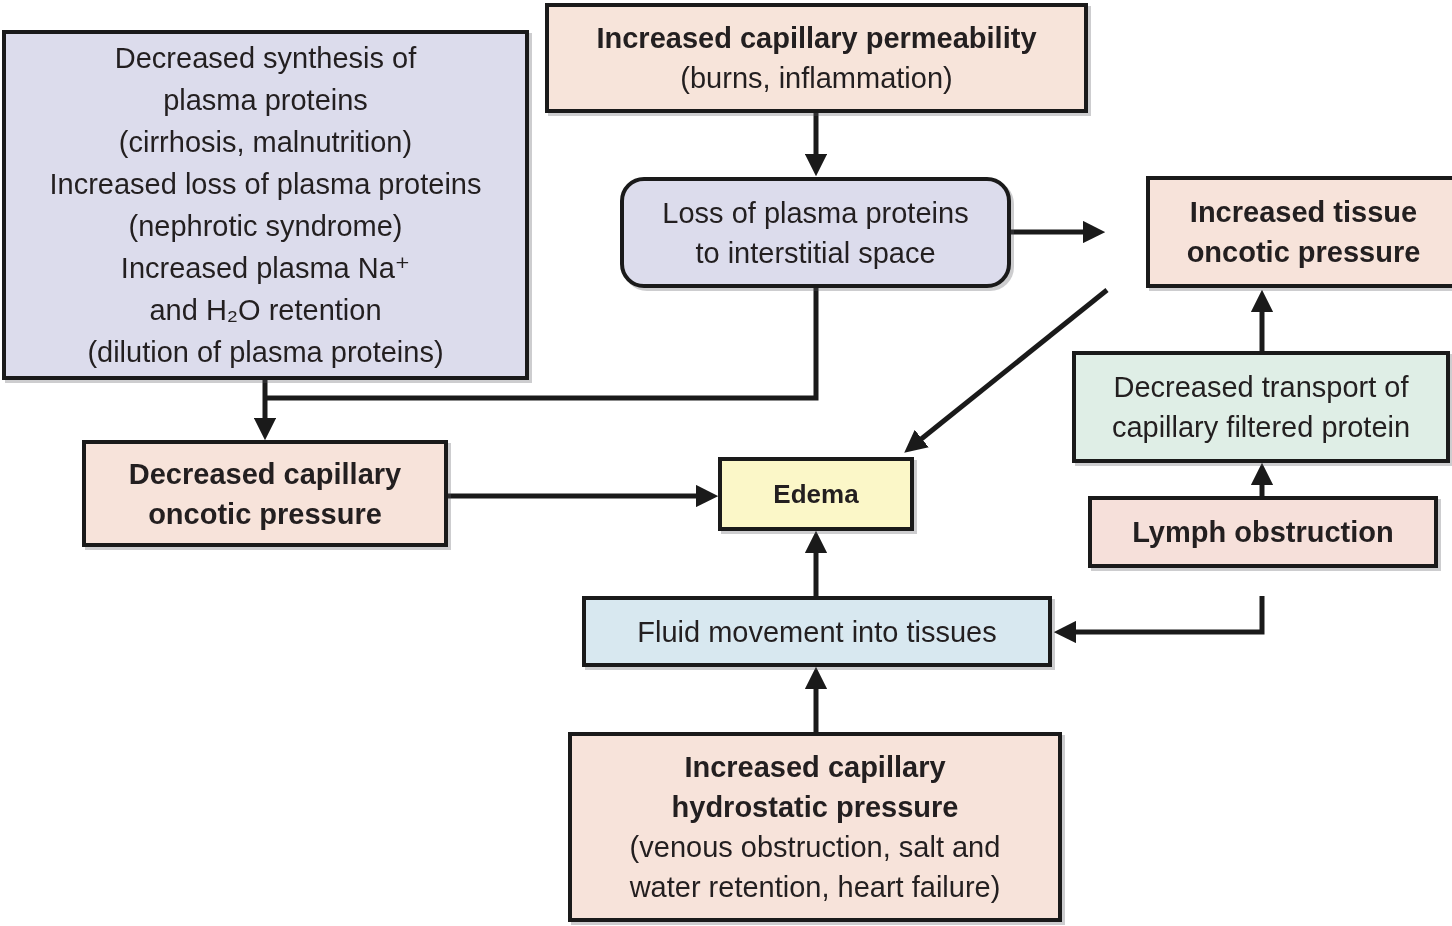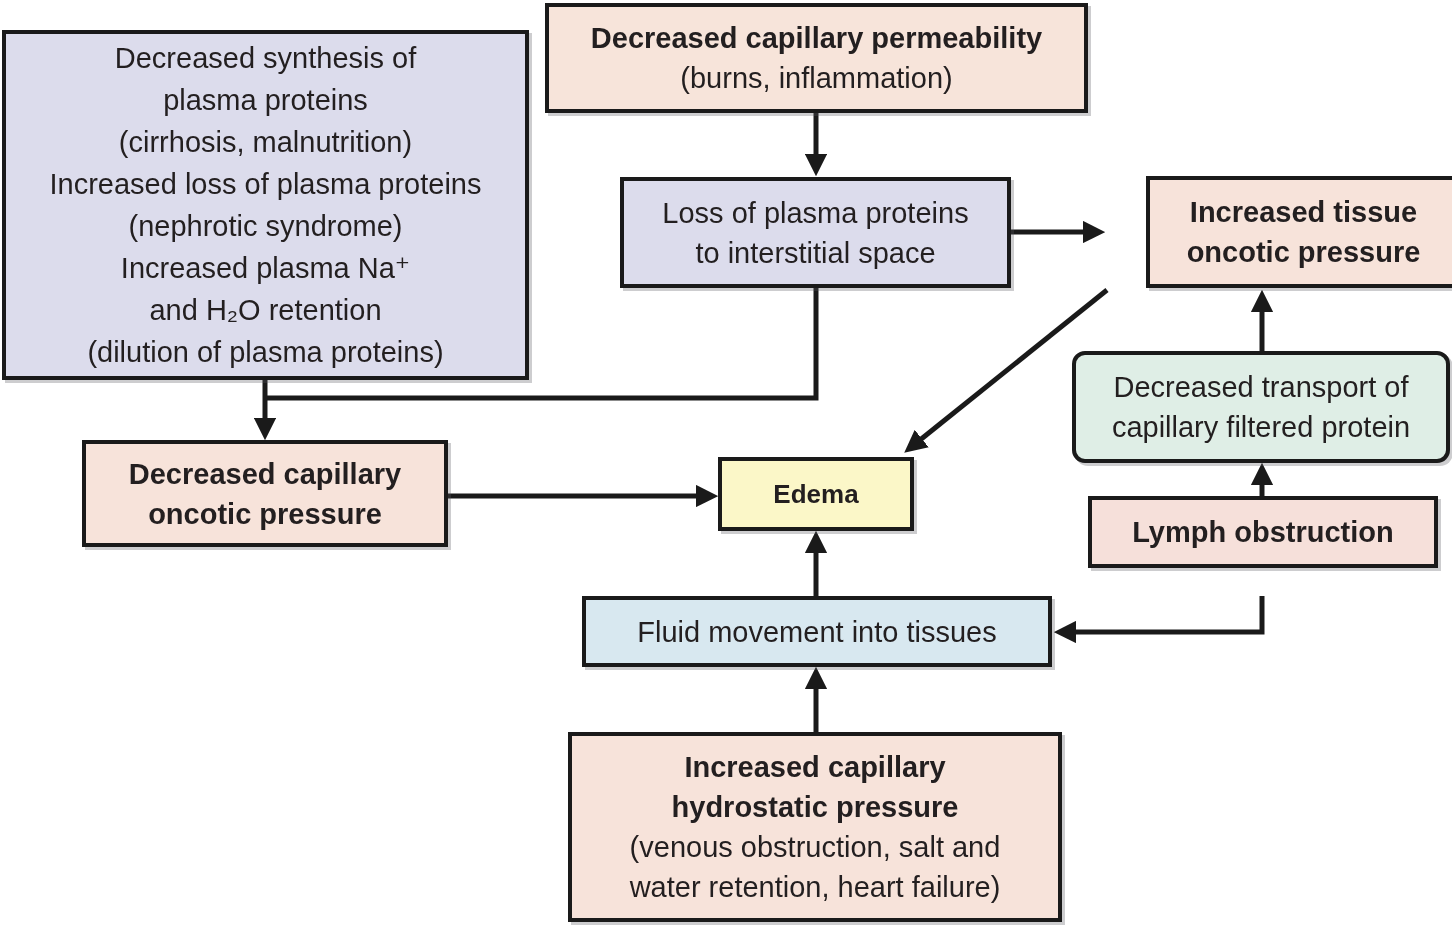--- a/index.html
+++ b/index.html
@@ -23,21 +23,21 @@
     justify-content:center; align-items:center;
     text-align:center;
     font-size:29px; line-height:40px;
     box-shadow:3px 3px 0 rgba(90,90,95,.30);
   }
   .node .b { font-weight:700; }
   #n-causes    { left:2px;    top:30px;  width:527px; height:350px; line-height:42px; }
   #n-perm      { left:545px;  top:3px;   width:543px; height:110px; }
   #n-loss      { left:620px;  top:177px; width:391px; height:111px; }
   #n-tissue    { left:1105px; top:176px; width:315px; height:112px;margin-left:41px; }
-  #n-transport { left:1072px; top:351px; width:378px; height:112px;border-radius:13px; }
+  #n-transport { left:1072px; top:351px; width:378px; height:112px; }
   #n-lymph     { left:1088px; top:496px; width:350px; height:72px;  }
   #n-dec-onc   { left:82px;   top:440px; width:366px; height:107px; }
   #n-edema     { left:718px;  top:457px; width:196px; height:74px; font-size:26px; }
   #n-fluid     { left:582px;  top:596px; width:470px; height:71px;  }
   #n-hydro     { left:568px;  top:732px; width:494px; height:190px; }
 </style>
 </head>
 <body>
 
 <div id="canvas">
@@ -68,25 +68,25 @@
     <div>plasma proteins</div>
     <div>(cirrhosis, malnutrition)</div>
     <div>Increased loss of plasma proteins</div>
     <div>(nephrotic syndrome)</div>
     <div>Increased plasma Na⁺</div>
     <div>and H₂O retention</div>
     <div>(dilution of plasma proteins)</div>
   </div>
 
   <div class="node" id="n-perm" style="background-color: rgb(247, 228, 218);">
-    <div class="b">Decreased capillary permeability</div>
+    <div class="b">Increased capillary permeability</div>
     <div>(burns, inflammation)</div>
   </div>
 
-  <div class="node" id="n-loss" style="background-color: rgb(220, 220, 236);">
+  <div class="node" id="n-loss" style="background-color: rgb(220, 220, 236); border-radius: 24px;">
     <div>Loss of plasma proteins</div>
     <div>to interstitial space</div>
   </div>
 
   <div class="node" id="n-tissue" style="background-color: rgb(247, 227, 218);">
     <div class="b">Increased tissue</div>
     <div class="b">oncotic pressure</div>
   </div>
 
   <div class="node" id="n-transport" style="background-color: rgb(223, 238, 230);">

